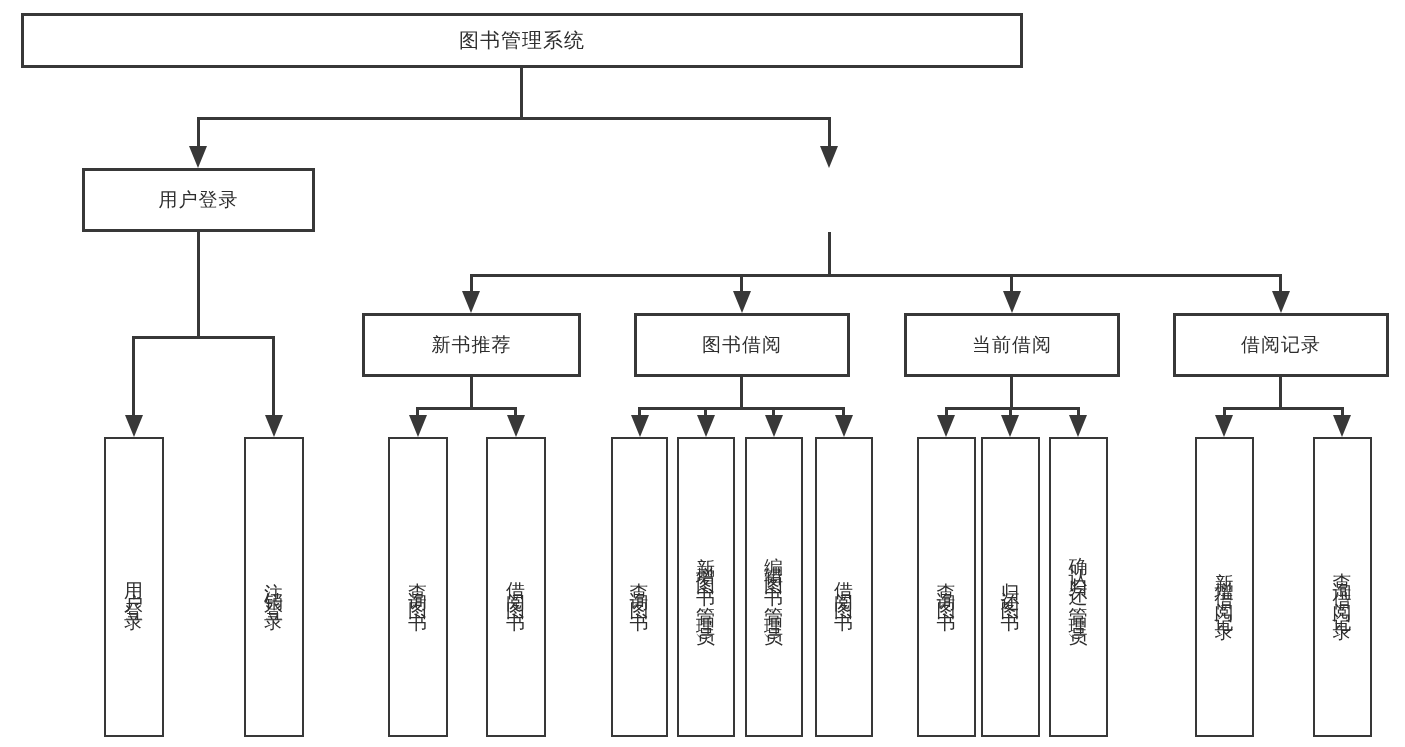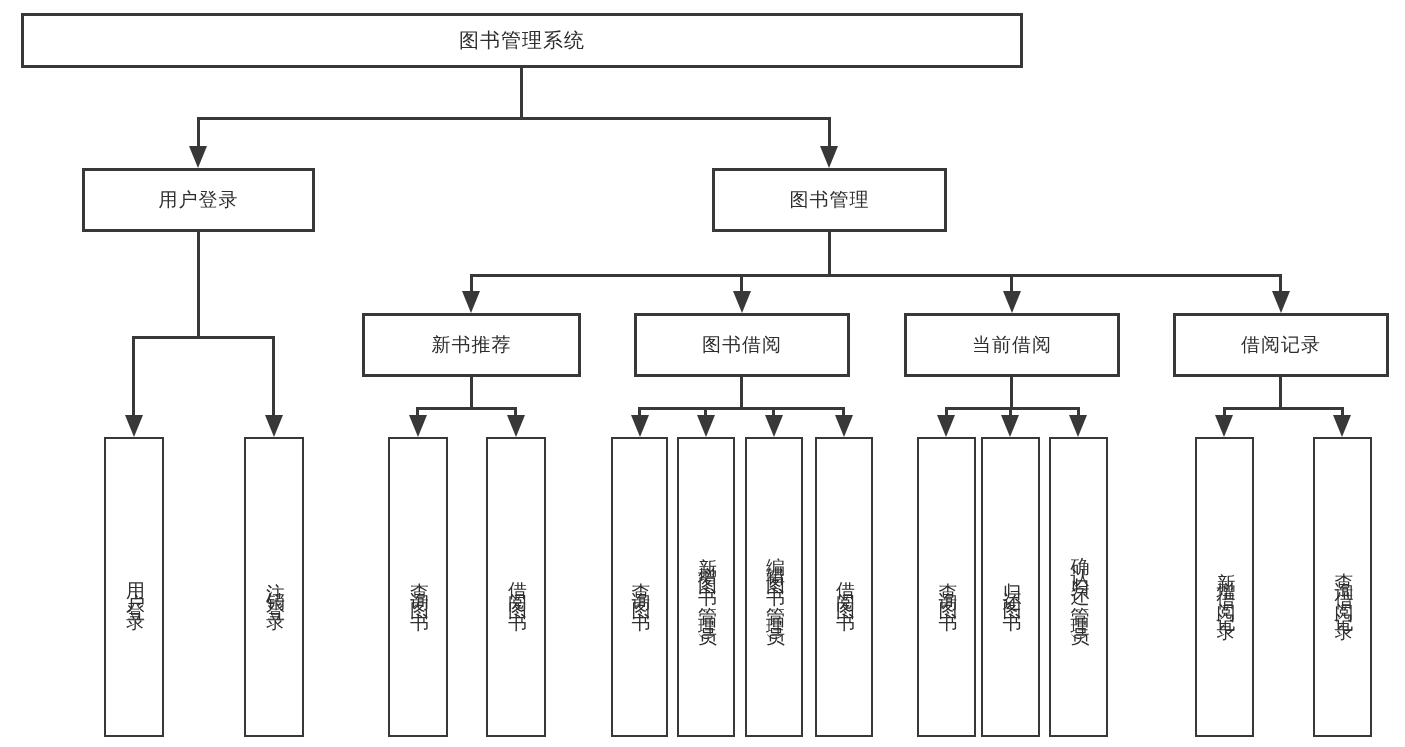--- a/index.html
+++ b/index.html
@@ -1,18 +1,18 @@
 <!DOCTYPE html>
 <html><head>
 <meta charset="utf-8">
 <style>
   html,body{margin:0;padding:0;background:#ffffff;}
   .canvas{
     position:relative;width:1405px;height:747px;background:#ffffff;overflow:hidden;
-    font-family:Liberation Mono, monospace;color:#2e2e2e;border-radius:11px;
+    font-family:Liberation Serif, serif;color:#2e2e2e;border-radius:11px;
   }
   .node{
     position:absolute;background:#ffffff;border:3px solid #383838;box-sizing:border-box;
     display:flex;align-items:center;justify-content:center;
   }
   .node.root{font-size:20px;letter-spacing:1px;}
   .node.branch{font-size:19px;letter-spacing:1px;}
   .node.leaf{border-width:2.5px;}
   .leaf .vtext{
     writing-mode:vertical-rl;text-orientation:mixed;
@@ -36,23 +36,20 @@
 <body>
 
 <div class="canvas">
 
   <div class="node root" style="left:21px;top:13px;width:1002px;height:55px;">
     <span>图书管理系统</span>
   </div>
 
   <div class="node branch" style="left:82px;top:168px;width:233px;height:64px;">
     <span>用户登录</span>
-  </div>
-  <div class="node branch" style="left:712px;top:168px;width:235px;height:64px;">
-    <span>图书管理</span>
   </div>
 
   <div class="node branch" style="left:634px;top:313px;width:216px;height:64px;">
     <span>图书借阅</span>
   </div>
   <div class="node branch" style="left:362px;top:313px;width:219px;height:64px;">
     <span>新书推荐</span>
   </div>
   <div class="node branch" style="left:904px;top:313px;width:216px;height:64px;text-align:right;">
     <span>当前借阅</span>

